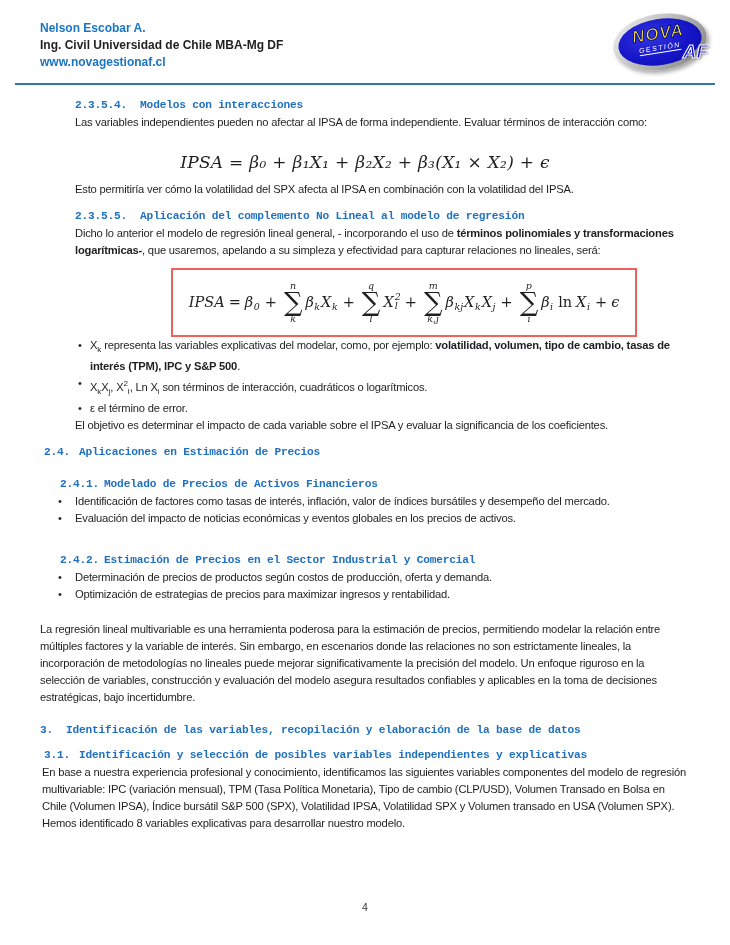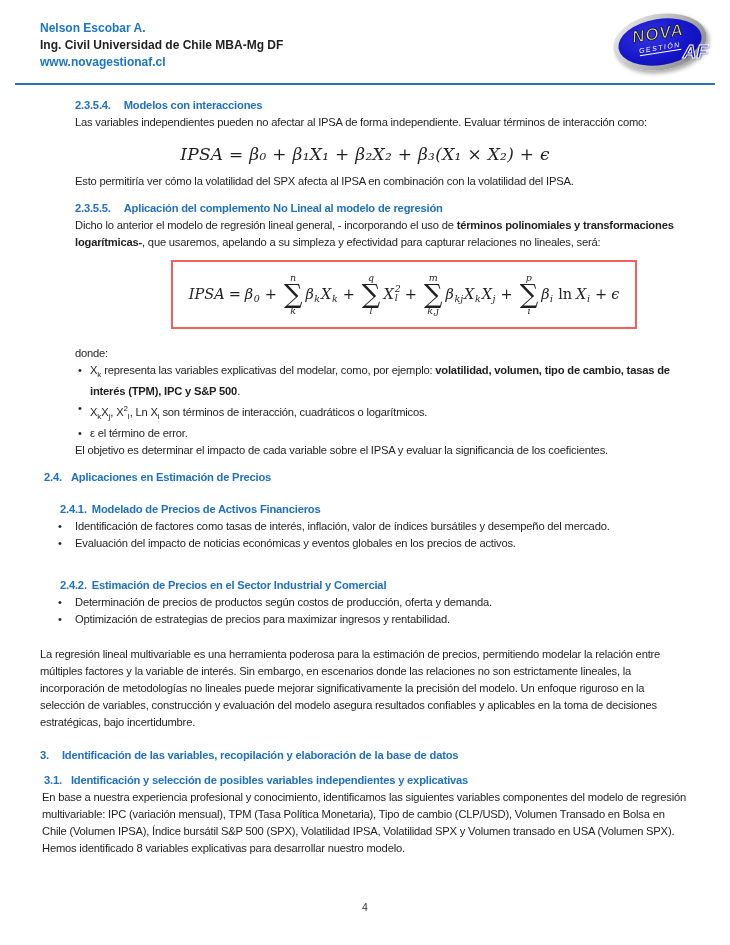--- a/index.html
+++ b/index.html
@@ -21,29 +21,29 @@
     transform:rotate(-9deg); }
   .logo-nova { position:absolute; left:20px; top:15px; font-weight:bold; font-style:italic; font-size:17px;
     color:#ffe23d; -webkit-text-stroke:1px #001080; letter-spacing:1px; transform:rotate(-9deg); }
   .logo-gestion { position:absolute; left:27px; top:35px; font-style:italic; font-size:7px; color:#ffffff;
     letter-spacing:1.5px; transform:rotate(-9deg); border-bottom:1px solid #ffffff; padding-bottom:1px; }
   .logo-af { position:absolute; right:6px; bottom:16px; font-weight:bold; font-style:italic; font-size:19px;
     color:#1515cc; -webkit-text-stroke:1px #ffffff; text-shadow:1px 1px 2px rgba(0,0,0,0.45); }
   
   .content { position:absolute; top:92px; left:40px; width:650px; font-size:11.2px;
     line-height:17px; letter-spacing:-0.2px; }
-  .heading { color:#1f70c1; font-weight:bold; }
+  .heading { color:#1f70c1; font-weight:bold;font-family:Liberation Mono, monospace; }
   .h-num { display:inline-block; }
   .gap-lg { margin-right:13px; } .gap-md { margin-right:9px; } .gap-sm { margin-right:5px; }
   .indent-1 { margin-left:35px; }   
   .indent-24 { margin-left:4px; }   
   .indent-241 { margin-left:20px; } 
   .indent-31b { margin-left:2px; }  
   .bold { font-weight:bold; }
-  .mt5{margin-top:5px;} .mt6{margin-top:10px;} .mt8{margin-top:8px;} .mt9{margin-top:9px;}
+  .mt5{margin-top:5px;} .mt6{margin-top:18px;} .mt8{margin-top:8px;} .mt9{margin-top:9px;}
   .mt10{margin-top:10px;} .mt15{margin-top:15px;} .mt16{margin-top:16px;} .mt18{margin-top:18px;} .mt25{margin-top:25px;}
   
   .bullet { display:flex; }
   .bullet .marker { flex:0 0 12px; }
   .blist-1 { margin-left:38px; }        
   .blist-2 { margin-left:18px; }        
   .blist-2 .marker { flex:0 0 17px; }
   .bsub { font-size:8px; vertical-align:sub; letter-spacing:0; }
   .bsup { font-size:8px; vertical-align:super; letter-spacing:0; }
   
@@ -160,21 +160,20 @@
         <span class="fspace"></span>
         <span style="font-style:normal">ln</span>
         <span class="fspace"></span>
         <span>X</span>
           <span class="fsub">i</span>
         <span class="op">+</span>
         <span>ϵ</span>
       </span>
     </div>
 
-    <div class="indent-1 mt16">donde:</div>
 
     <div class="bullet blist-1">
       <span class="marker">•</span>
       <span><span>X</span><span class="bsub">k</span><span> representa las variables explicativas del modelar, como, por ejemplo: </span><span class="bold">volatilidad, volumen, tipo de cambio, tasas de interés (TPM), IPC y S&amp;P 500</span><span>.</span></span>
     </div>
     <div class="bullet blist-1">
       <span class="marker">•</span>
       <span><span>X</span><span class="bsub">k</span><span>X</span><span class="bsub">j</span><span>, </span><span>X</span><span class="bsup">2</span><span class="bsub">l</span><span>, Ln </span><span>X</span><span class="bsub">i</span><span> son términos de interacción, cuadráticos o logarítmicos.</span></span>
     </div>
     <div class="bullet blist-1">

